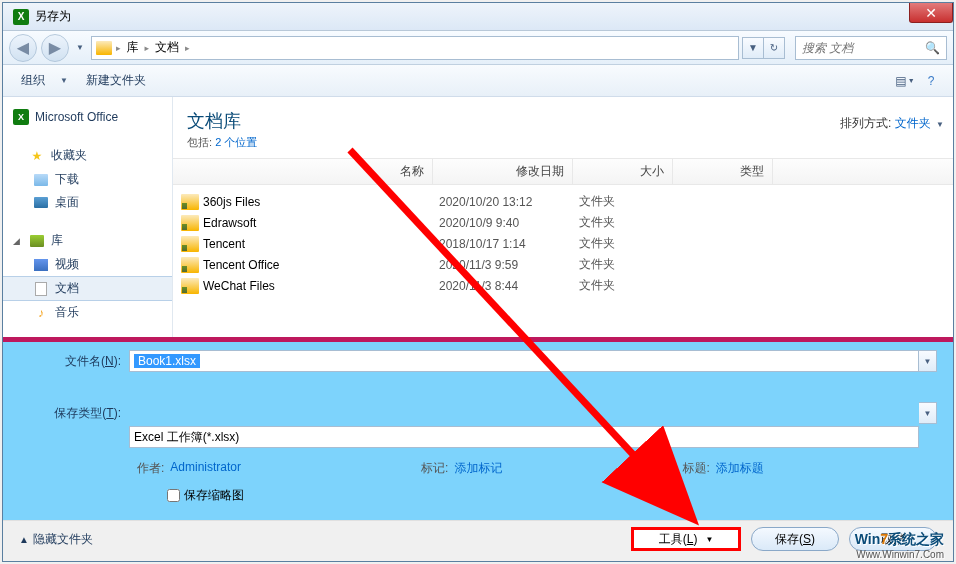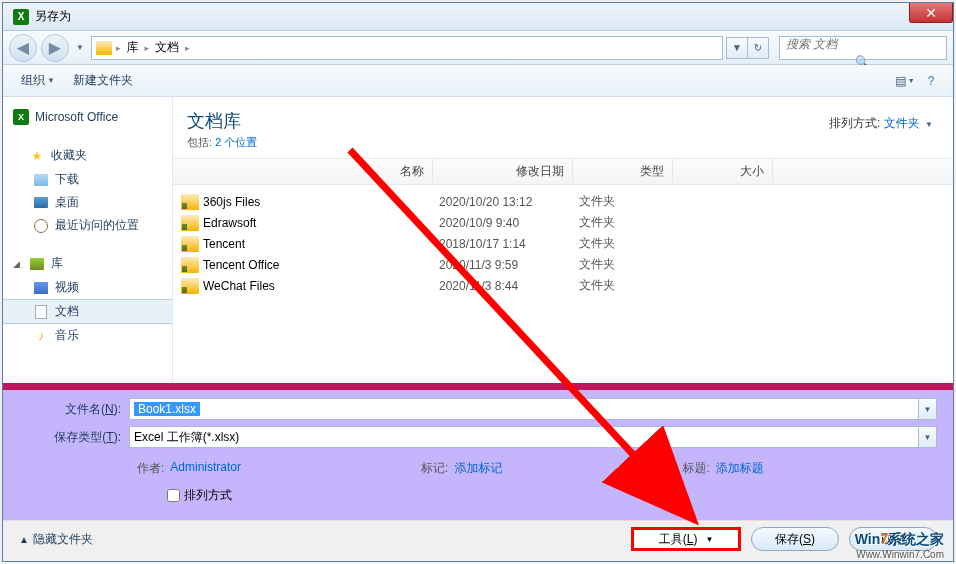--- a/index.html
+++ b/index.html
@@ -15,26 +15,26 @@
 .navbar { height: 34px; background: linear-gradient(#f7fbff, #e5eff9); display: flex; align-items: center; padding: 0 6px; gap: 4px; border-bottom: 1px solid #c0d0e0; }
 .nav-btn { width: 28px; height: 28px; border-radius: 50%; background: linear-gradient(#eaf2fb, #c9dcef); border: 1px solid #9cb5ce; display: flex; align-items: center; justify-content: center; color: #486080; cursor: pointer; }
 .nav-btn.disabled { opacity: 0.7; }
 .nav-dd { width: 14px; height: 24px; display: flex; align-items: center; justify-content: center; color: #486080; font-size: 8px; }
 .addressbar { flex: 1; height: 24px; border: 1px solid #a8bdd2; background: #fff; display: flex; align-items: center; padding: 0 4px; gap: 4px; font-size: 12px; }
 .addressbar .folder-ico { width: 16px; height: 14px; background: linear-gradient(#fceabb, #f8b500); border-radius: 1px; }
 .addressbar .crumb { padding: 0 2px; }
 .addressbar .sep { color: #888; font-size: 9px; }
 .addr-end { display: flex; }
 .addr-end .ab-btn { width: 22px; height: 22px; border: 1px solid #a8bdd2; background: linear-gradient(#f8fbff, #e0ecf8); display: flex; align-items: center; justify-content: center; color: #486080; font-size: 10px; margin-left: -1px; cursor: pointer; }
-.searchbox { width: 168px; height: 24px; border: 1px solid #a8bdd2; background: #fff; display: flex; align-items: center; padding: 0 6px; gap: 4px; margin-left: 6px; flex-direction: column; }
+.searchbox { width: 152px; height: 24px; border: 1px solid #a8bdd2; background: #fff; display: flex; align-items: center; padding: 0 6px; gap: 4px; margin-left: 6px; }
 .searchbox input { border: none; outline: none; font-size: 12px; color: #888; width: 100%; font-style: italic; }
 .searchbox .search-ico { color: #6080a0; font-size: 12px; }
 
 .toolbar { height: 32px; background: linear-gradient(#f8fbfe, #e8f0f8); border-bottom: 1px solid #d0dcea; display: flex; align-items: center; padding: 0 10px; gap: 2px; font-size: 12px; }
-.tb-btn { padding: 4px 8px; cursor: pointer; display: flex; align-items: center; gap: 2px; color: #1e395b; }
+.tb-btn { padding: 4px 8px; cursor: pointer; display: flex; align-items: center; gap: 15px; color: #1e395b; }
 .tb-btn .dd { font-size: 8px; color: #486080; }
 .tb-spacer { flex: 1; }
 .tb-icon { width: 24px; height: 22px; display: flex; align-items: center; justify-content: center; color: #486080; cursor: pointer; }
 
 .body-area { flex: 1; display: flex; overflow: hidden; background: #fff; }
 .sidebar { width: 170px; border-right: 1px solid #e0e8f0; padding: 8px 0; overflow-y: auto; font-size: 12px; }
 .sb-header { display: flex; align-items: center; gap: 6px; padding: 4px 10px; color: #1e395b; }
 .sb-item { display: flex; align-items: center; gap: 6px; padding: 3px 10px 3px 30px; color: #1e395b; cursor: pointer; }
 .sb-item.selected { background: #e8f0f8; border: 1px solid #b8d0e8; border-left: none; border-right: none; }
 .sb-icon { width: 16px; height: 16px; display: flex; align-items: center; justify-content: center; font-size: 12px; }
@@ -49,48 +49,48 @@
 .ico-doc { background: #fff; border: 1px solid #aaa; width: 12px; height: 14px; }
 .ico-music { color: #f5a623; }
 .sb-tri { font-size: 9px; color: #666; width: 10px; }
 .sb-gap { height: 14px; }
 
 .content { flex: 1; display: flex; flex-direction: column; }
 .lib-header { padding: 12px 14px 8px; position: relative; }
 .lib-title { font-size: 18px; color: #0a4b78; }
 .lib-sub { font-size: 11px; color: #555; margin-top: 2px; }
 .lib-sub a { color: #0066cc; text-decoration: none; }
-.arrange { position: absolute; right: 20px; top: 18px; font-size: 12px; color: #333; }
+.arrange { position: absolute; right: 9px; top: 18px; font-size: 12px; color: #333; }
 .arrange a { color: #0066cc; text-decoration: none; }
 .arrange .dd { font-size: 8px; color: #486080; margin-left: 2px; }
 
 .col-headers { display: flex; font-size: 12px; color: #444; border-top: 1px solid #e8e8e8; border-bottom: 1px solid #e8e8e8; background: linear-gradient(#fdfdfd, #f4f4f4); }
 .col-headers .col { padding: 4px 8px; border-right: 1px solid #e8e8e8; text-align: right; }
 .c-name { width: 260px; }
 .c-date { width: 140px; }
 .c-type { width: 100px; }
 .c-size { width: 100px; }
 
 .file-list { flex: 1; overflow-y: auto; padding: 6px 0; }
 .file-row { display: flex; align-items: center; font-size: 12px; padding: 2px 8px; }
 .file-row .f-icon { width: 18px; height: 16px; margin-right: 4px; background: linear-gradient(#fceabb, #f8b500); border-radius: 1px; position: relative; }
 .file-row .f-icon::after { content: ''; position: absolute; left: 1px; bottom: 1px; width: 5px; height: 6px; background: linear-gradient(#6b8e23, #556b2f); }
 .file-row .f-name { width: 236px; }
 .file-row .f-date { width: 140px; color: #555; }
 .file-row .f-type { width: 100px; color: #555; }
 .file-row .f-size { width: 100px; color: #555; }
 
-.bottom-panel { border-top: 7px solid #be185d; background: #c4b5fd; padding: 8px 16px; font-size: 12px; }
+.bottom-panel { border-top: 5px solid #be185d; background: #7dd3fc; padding: 8px 16px; font-size: 12px; }
 .form-row { display: flex; align-items: center; margin-bottom: 6px; }
 .form-label { width: 110px; text-align: right; padding-right: 8px; color: #1e395b; }
 .form-label u { text-decoration: underline; }
 .filename-input { flex: 1; height: 22px; border: 1px solid #a8bdd2; background: #fff; padding: 0 4px; display: flex; align-items: center; }
 .filename-input .selected-text { background: #3399ff; color: #fff; padding: 0 4px; }
 .filename-dd { width: 18px; height: 22px; border: 1px solid #a8bdd2; border-left: none; background: linear-gradient(#f8fbff, #e0ecf8); display: flex; align-items: center; justify-content: center; font-size: 8px; color: #486080; cursor: pointer; }
-.filetype-select { flex: 1; height: 22px; border: 1px solid #a8bdd2; background: #fff; padding: 0 4px; display: flex; align-items: center; }
+.filetype-select { flex: 1; height: 22px; border: 1px solid #a8bdd2; background: #fff; padding: 0 4px; display: flex; align-items: center; margin-top: 48px; }
 
 .meta-row { display: flex; padding: 6px 0 10px 118px; gap: 180px; }
 .meta-item { display: flex; gap: 6px; }
 .meta-item .lbl { color: #555; }
 .meta-item .val { color: #0066cc; cursor: pointer; }
 .thumb-row { padding: 0 0 8px 148px; display: flex; align-items: center; gap: 4px; }
 .thumb-row input[type=checkbox] { width: 13px; height: 13px; }
 
 .footer-row { display: flex; align-items: center; padding: 6px 16px 10px; gap: 10px; border-top: 1px solid #e0e0e0; background: #f0f0f0; }
 .hide-folders { display: flex; align-items: center; gap: 4px; font-size: 12px; color: #1e395b; cursor: pointer; }
@@ -168,26 +168,20 @@
         <div class="sb-icon">
             <div class="ico-folder"></div>
           </div>
         <span>下载</span>
       </div>
       <div class="sb-item">
         <div class="sb-icon">
             <div class="ico-desktop"></div>
           </div>
         <span>桌面</span>
-      </div>
-      <div class="sb-item">
-        <div class="sb-icon">
-            <div class="ico-clock"></div>
-          </div>
-        <span>最近访问的位置</span>
       </div>
       <div class="sb-gap"></div>
       <div class="sb-header">
         <span class="sb-tri">◢</span>
         <div class="sb-icon">
             <div class="ico-lib"></div>
           </div>
         <span>库</span>
       </div>
       <div class="sb-item">
@@ -220,22 +214,22 @@
           <a href="#">
             <span>文件夹</span>
             <span class="dd">▼</span>
           </a>
         </div>
       </div>
 
       <div class="col-headers">
         <div class="col c-name">名称</div>
         <div class="col c-date">修改日期</div>
+        <div class="col c-size">大小</div>
         <div class="col c-type">类型</div>
-        <div class="col c-size">大小</div>
       </div>
 
       <div class="file-list" id="file-list">
           <div class="file-row">
             <div class="f-icon"></div>
             <div class="f-name">360js Files</div>
             <div class="f-date">2020/10/20 13:12</div>
             <div class="f-type">文件夹</div>
             <div class="f-size"></div>
           </div>
@@ -295,21 +289,21 @@
         <span class="lbl">标记:</span>
         <span class="val">添加标记</span>
       </div>
       <div class="meta-item">
         <span class="lbl">标题:</span>
         <span class="val">添加标题</span>
       </div>
     </div>
     <div class="thumb-row">
       <input type="checkbox" style="">
-      <span>排列方式</span>
+      <span>保存缩略图</span>
     </div>
   </div>
 
   <div class="footer-row">
     <div class="hide-folders">
       <span class="chev-up">▲</span>
       <span>隐藏文件夹</span>
     </div>
     <div class="footer-spacer"></div>
     <div class="tools-btn">

